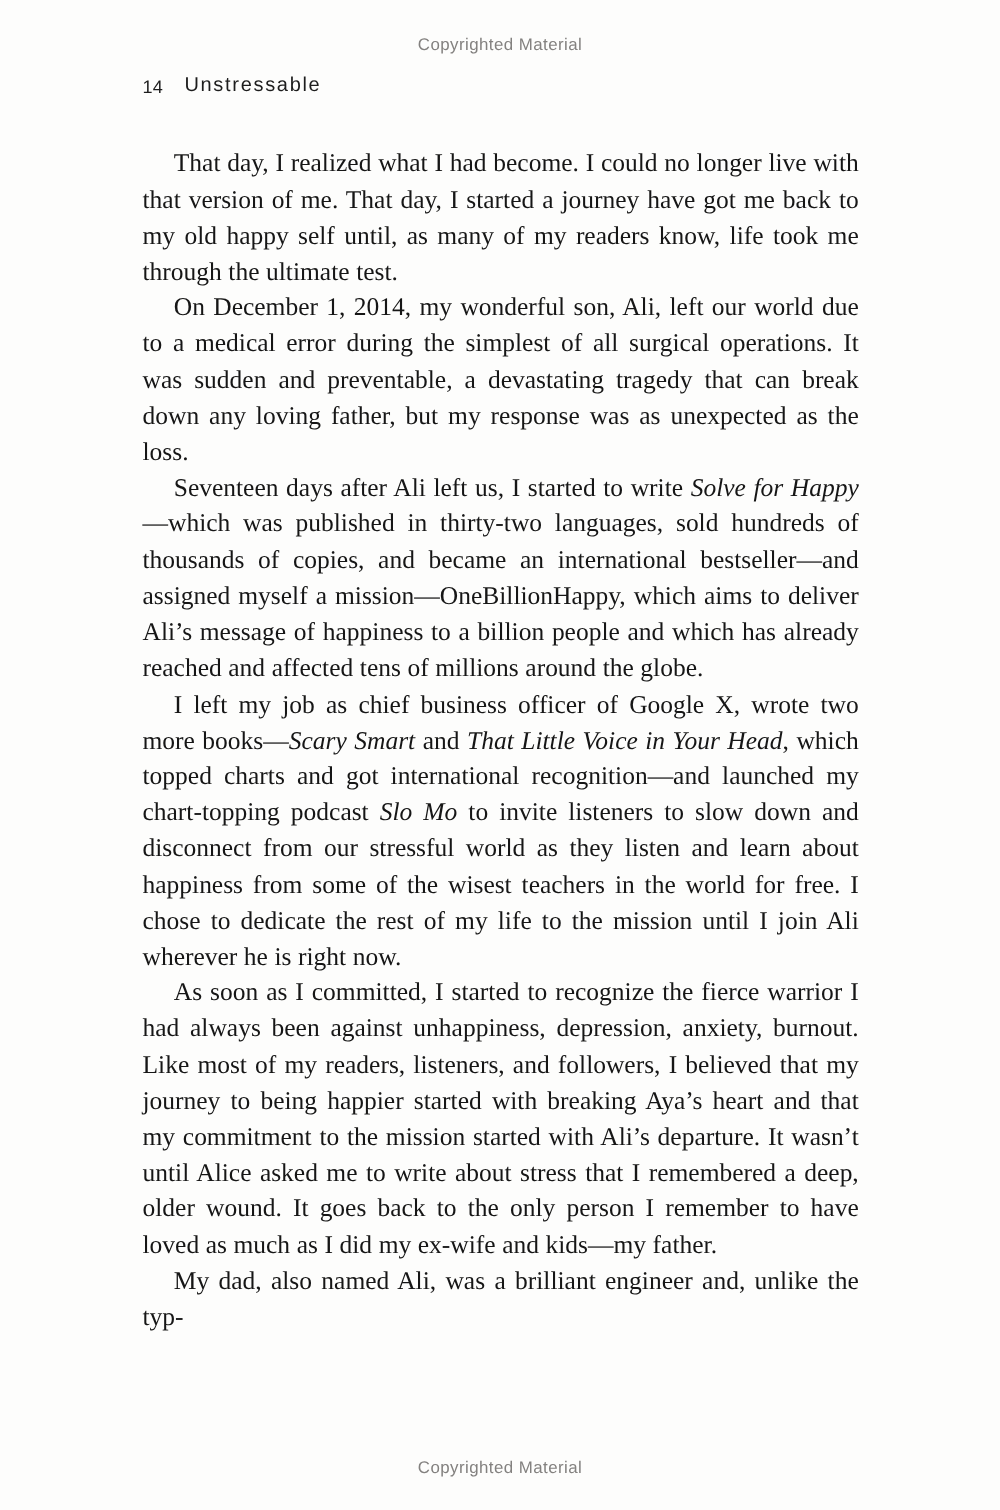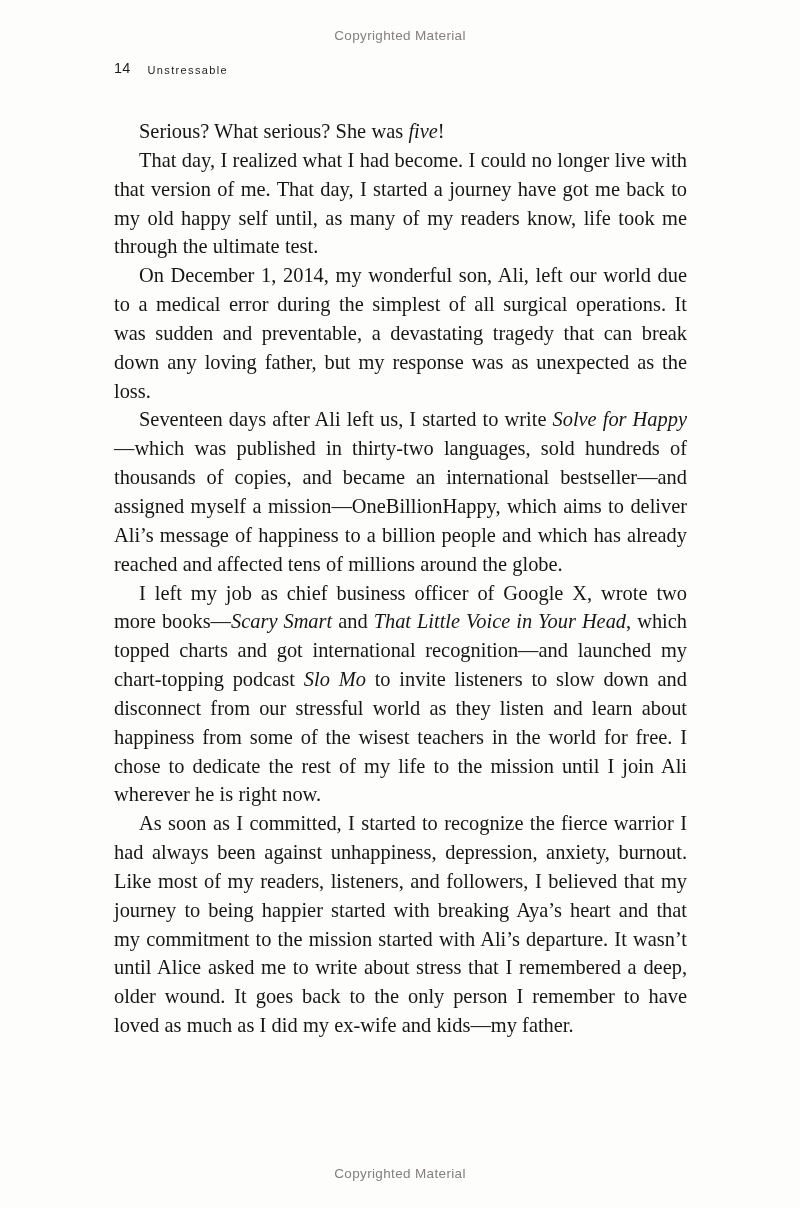--- a/index.html
+++ b/index.html
@@ -51,21 +51,21 @@
   }
   .running-head .folio {
     font-family: "Liberation Sans", "DejaVu Sans", sans-serif;
     font-size: 14.5px;
     font-weight: 400;
     letter-spacing: 0.2px;
     color: #1d1d1d;
   }
   .running-head .chapter-title {
     font-family: "Liberation Sans", "DejaVu Sans", sans-serif;
-    font-size: 11px;
+    font-size: 16px;
     font-weight: 300;
     letter-spacing: 1.35px;
     color: #1d1d1d;
     margin-left: 17px;
   }
 
   
   .text-block {
     position: absolute;
     left: 114px;
@@ -98,23 +98,23 @@
 <div class="page">
 
   <div class="watermark watermark-top">Copyrighted Material</div>
 
   <div class="running-head">
     <span class="folio">14</span>
     <span class="chapter-title">Unstressable</span>
   </div>
 
   <div class="text-block">
-      <p class="para"><span>Serious? What serious? She was </span><i>five</i><span>!</span></p>
       <p class="para"><span>That day, I realized what I had become. I could no longer live with that version of me. That day, I started a journey have got me back to my old happy self until, as many of my readers know, life took me through the ultimate test.</span></p>
       <p class="para"><span>On December 1, 2014, my wonderful son, Ali, left our world due to a medical error during the simplest of all surgical operations. It was sudden and preventable, a devastating tragedy that can break down any loving father, but my response was as unexpected as the loss.</span></p>
       <p class="para"><span>Seventeen days after Ali left us, I started to write </span><i>Solve for Happy</i><span>—which was published in thirty-two languages, sold hundreds of thousands of copies, and became an international bestseller—and assigned myself a mission—OneBillionHappy, which aims to deliver Ali’s message of happiness to a billion people and which has already reached and affected tens of millions around the globe.</span></p>
       <p class="para"><span>I left my job as chief business officer of Google X, wrote two more books—</span><i>Scary Smart</i><span> and </span><i>That Little Voice in Your Head</i><span>, which topped charts and got international recognition—and launched my chart-topping podcast </span><i>Slo Mo</i><span> to invite listeners to slow down and disconnect from our stressful world as they listen and learn about happiness from some of the wisest teachers in the world for free. I chose to dedicate the rest of my life to the mission until I join Ali wherever he is right now.</span></p>
       <p class="para"><span>As soon as I committed, I started to recognize the fierce warrior I had always been against unhappiness, depression, anxiety, burnout. Like most of my readers, listeners, and followers, I believed that my journey to being happier started with breaking Aya’s heart and that my commitment to the mission started with Ali’s departure. It wasn’t until Alice asked me to write about stress that I remembered a deep, older wound. It goes back to the only person I remember to have loved as much as I did my ex-wife and kids—my father.</span></p>
+      <p class="para"><span>My dad, also named Ali, was a brilliant engineer and, unlike the typ-</span></p>
     </div>
 
   <div class="watermark watermark-bottom">Copyrighted Material</div>
 
 </div>
 
 </body></html>

